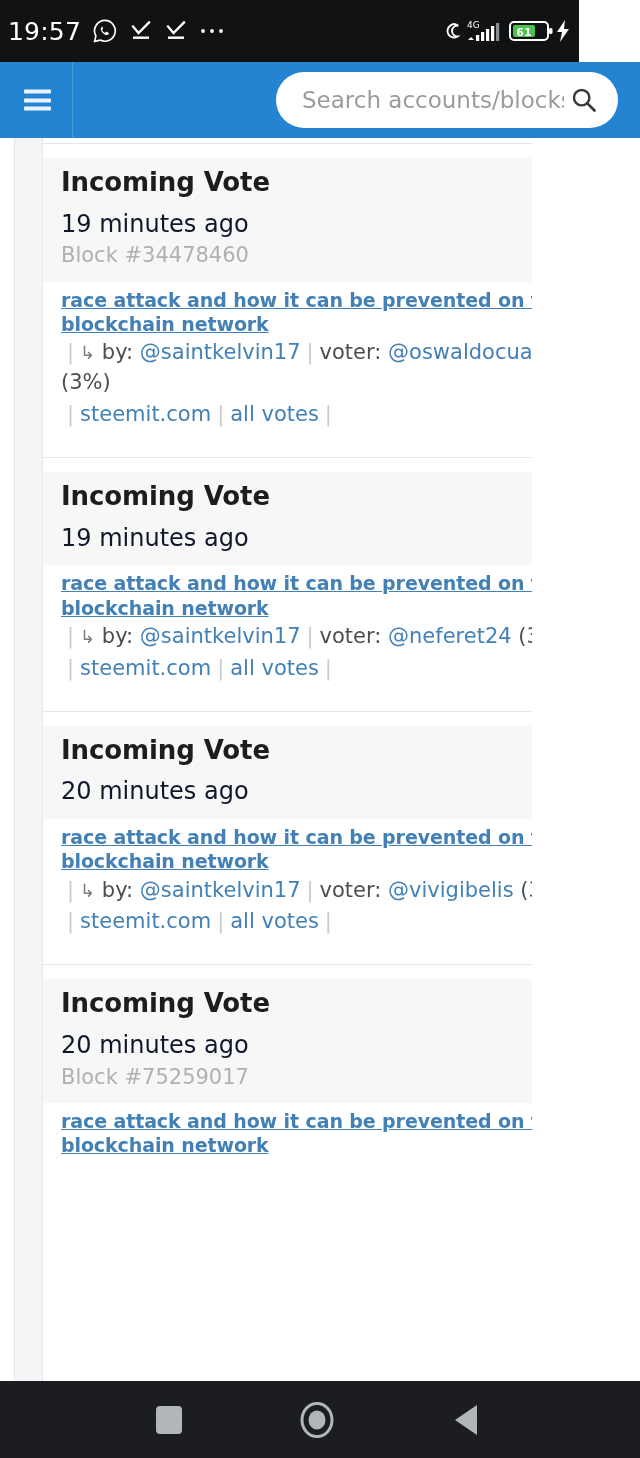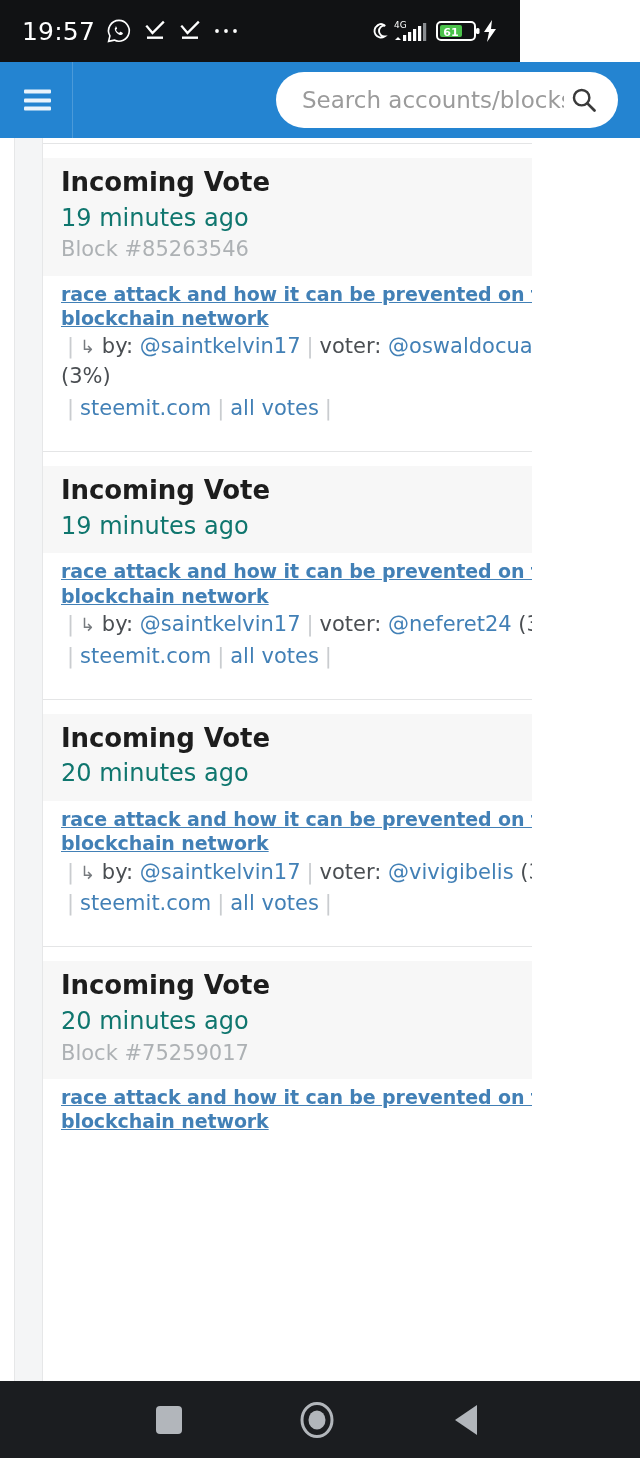--- a/index.html
+++ b/index.html
@@ -6,24 +6,24 @@
   html, body {
     width:640px; height:1458px;
     background:#ffffff;
     font-family:"DejaVu Sans", sans-serif;
     overflow:hidden;
   }
   .screen { position:relative; width:640px; height:1458px; background:#fff; }
 
   
   .statusbar {
-    position:absolute; top:0; left:0; width:520px; height:62px;
+    position:absolute; top:0; left:0; width:579px; height:62px;
     background:#111214; color:#fff;
     display:flex; align-items:center; justify-content:space-between;
-    padding:0 22px;
+    padding:0 8px;
   }
   .sb-left { display:flex; align-items:center; gap:11px; }
   .sb-time { font-size:25px; font-weight:400; letter-spacing:.2px; color:#fff; }
   .sb-right { display:flex; align-items:center; }
   .ico { display:block; }
 
   
   .appbar {
     position:absolute; top:62px; left:0; width:640px; height:76px;
     background:#2484d1;
@@ -75,21 +75,21 @@
   .card { background:#fff; }
   .card-gap { height:12px; background:#fff; border-bottom:1px solid #e4e5e6; }
   .card-spacer { height:14px; background:#fff; }
   .card-head {
     background:#f7f7f7; padding:8px 18px 12px 18px;
   }
   .card-title {
     font-size:26px; font-weight:700; color:#1d1d1d; line-height:1.26;
     letter-spacing:-.1px;
   }
-  .card-time { font-size:24px; color:#0f766e; line-height:1.28; margin-top:4px; }
+  .card-time { font-size:24px; color:#0f172a; line-height:1.28; margin-top:10px; }
   .card-block { font-size:21px; color:#adb1b4; line-height:1.3; margin-top:3px; }
   .card-body { background:#fff; padding:6px 18px 16px 18px; }
   .post-title {
     font-size:19px; font-weight:700; color:#4280b6; line-height:1.28;
     letter-spacing:-.1px;
   }
   .meta {
     margin-top:2px; font-size:21px; line-height:1.42; color:#4a4e52;
   }
   .sep { color:#c9cccf; padding:0 6px; }
@@ -177,21 +177,21 @@
   <div class="page">
     <div class="rail-left"></div>
     <div class="rail-right"></div>
     <div class="feed" id="feed">
         <div class="card">
           <div class="card-gap" style="height: 6px;"></div>
           <div class="card-spacer"></div>
           <div class="card-head">
             <div class="card-title">Incoming Vote</div>
             <div class="card-time">19 minutes ago</div>
-            <div class="card-block">Block #85263546</div>
+            <div class="card-block">Block #34478460</div>
           </div>
           <div class="card-body"><a class="post-title" href="#">race attack and how it can be prevented on the blockchain network</a><div class="meta"><span class="sep">|</span><span class="arrow">↳</span> <span>by:</span> <a href="#">@saintkelvin17</a><span class="sep">|</span><span>voter:</span> <a href="#">@oswaldocuarta</a> <span class="pct">(3%)</span></div><div class="meta"><span class="sep">|</span><a href="#" class="lnk">steemit.com</a><span class="sep">|</span><a href="#" class="lnk">all votes</a><span class="sep">|</span></div></div>
         </div>
         <div class="card">
           <div class="card-gap"></div>
           <div class="card-spacer"></div>
           <div class="card-head">
             <div class="card-title">Incoming Vote</div>
             <div class="card-time">19 minutes ago</div>
           </div>

